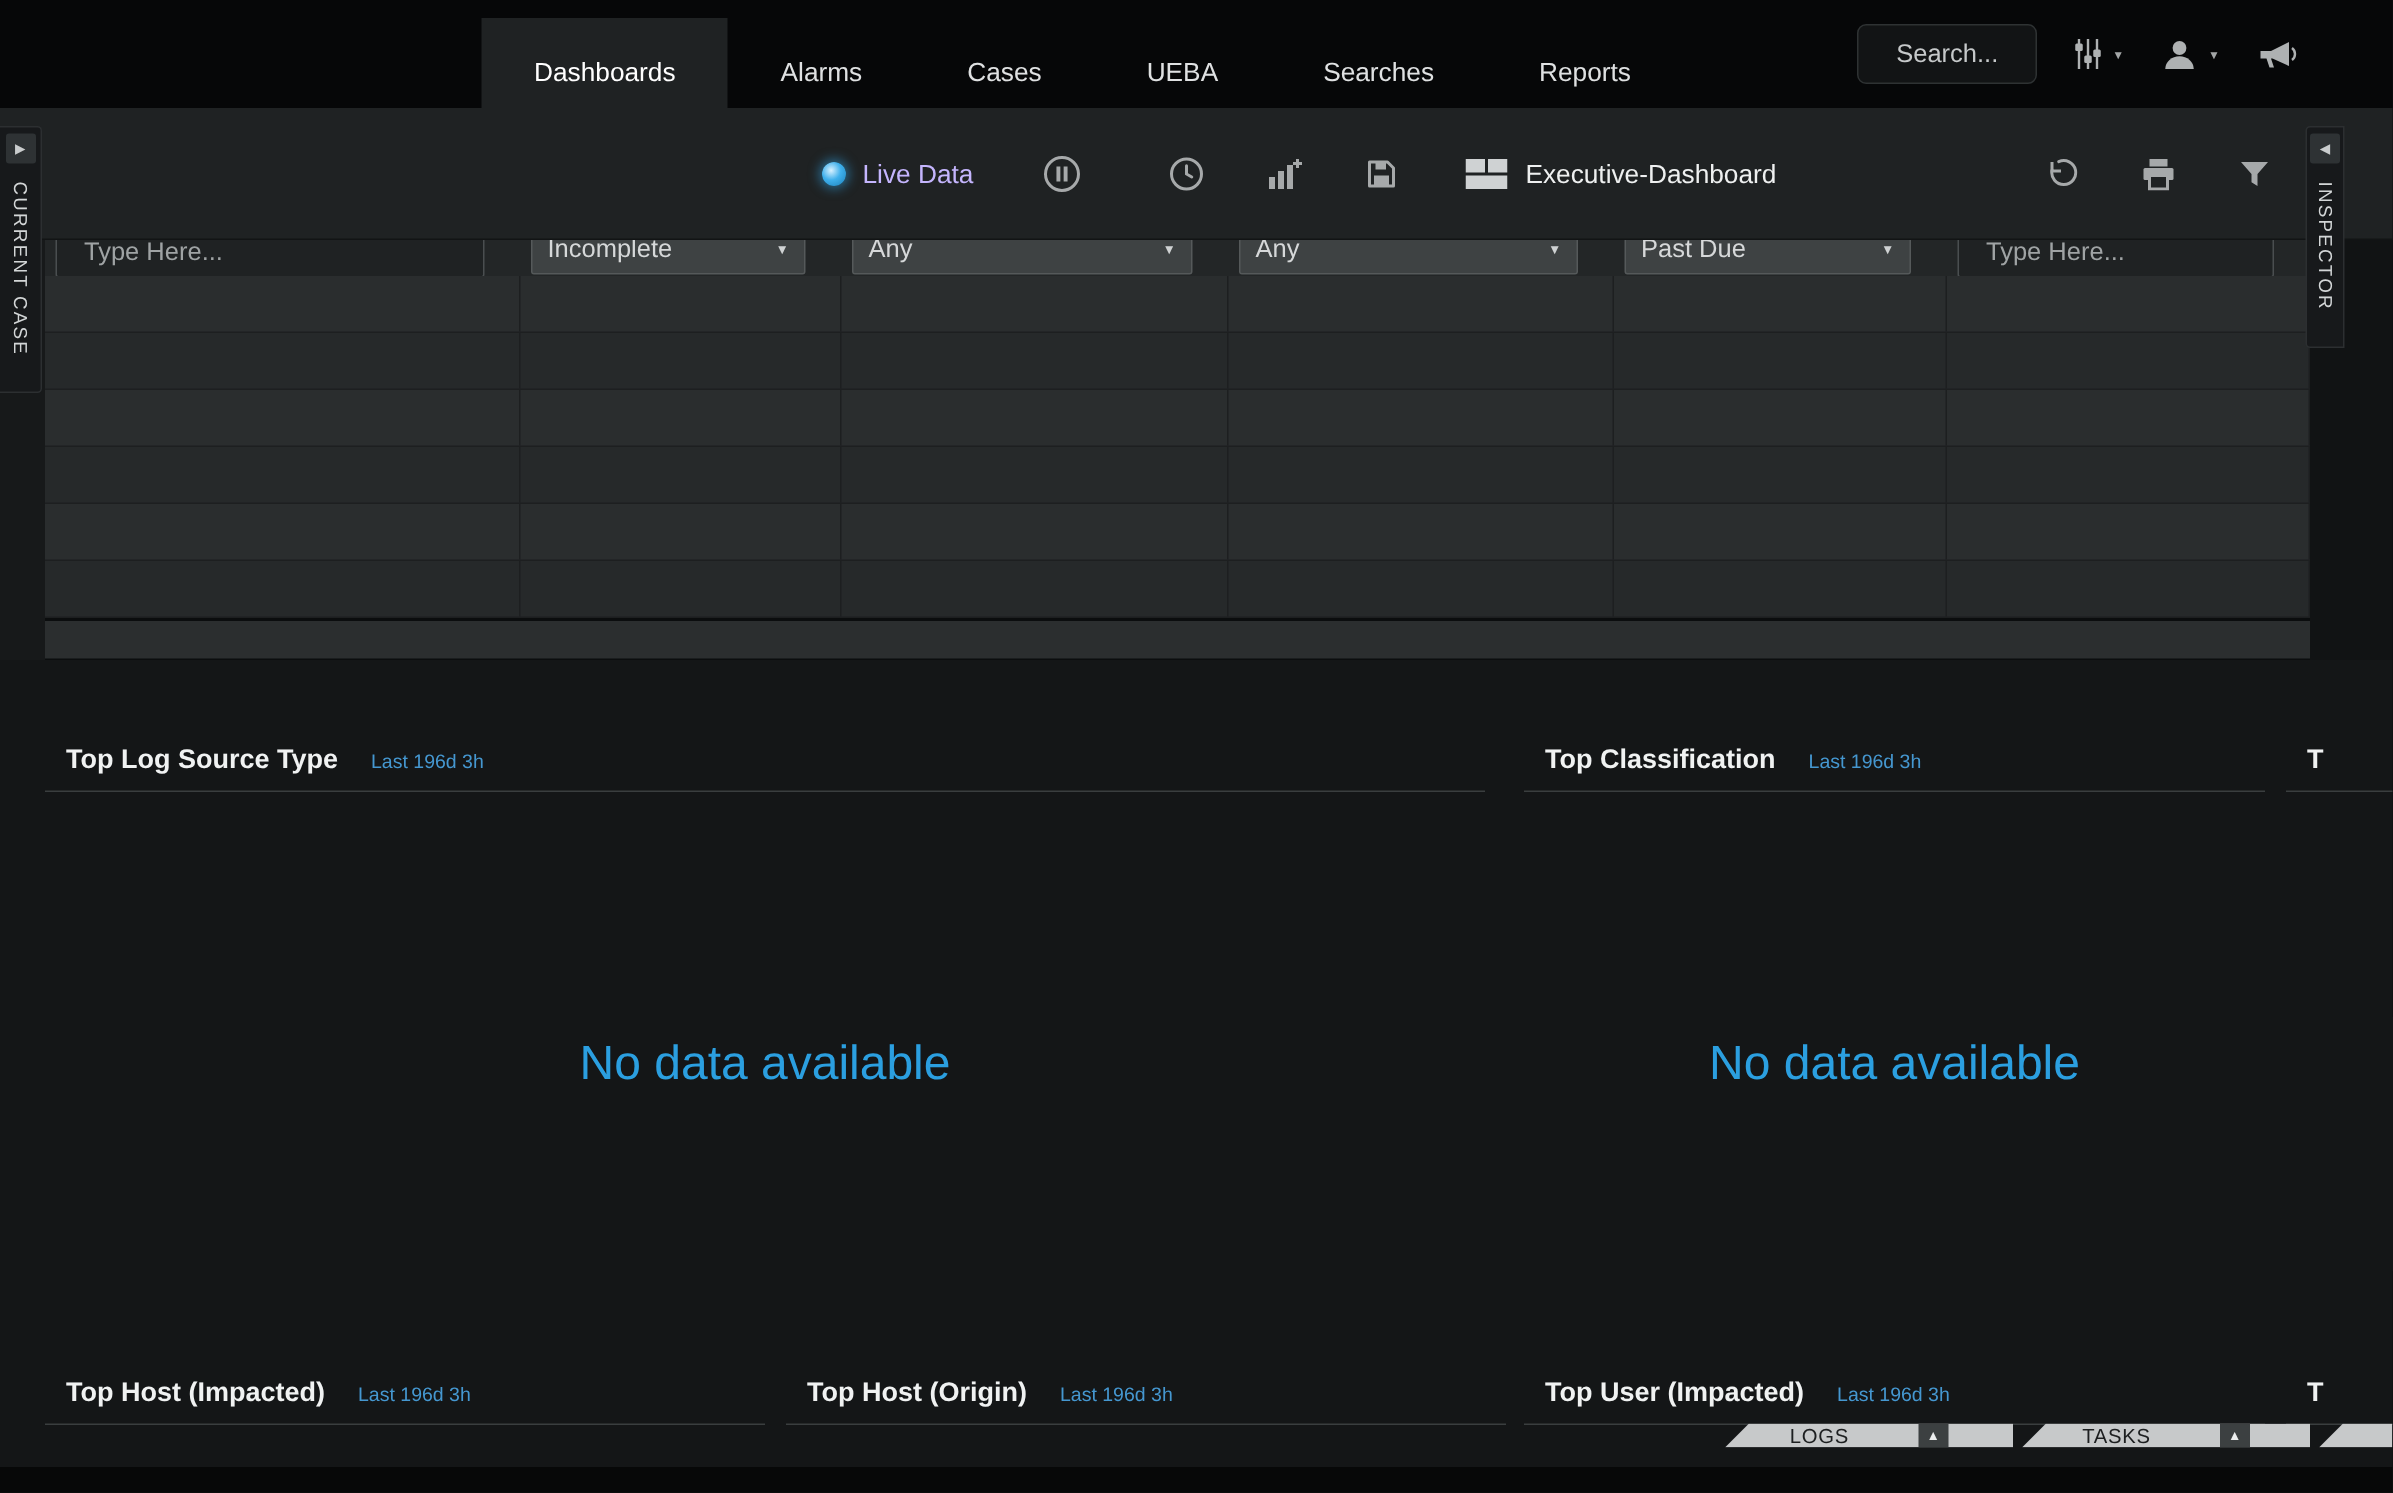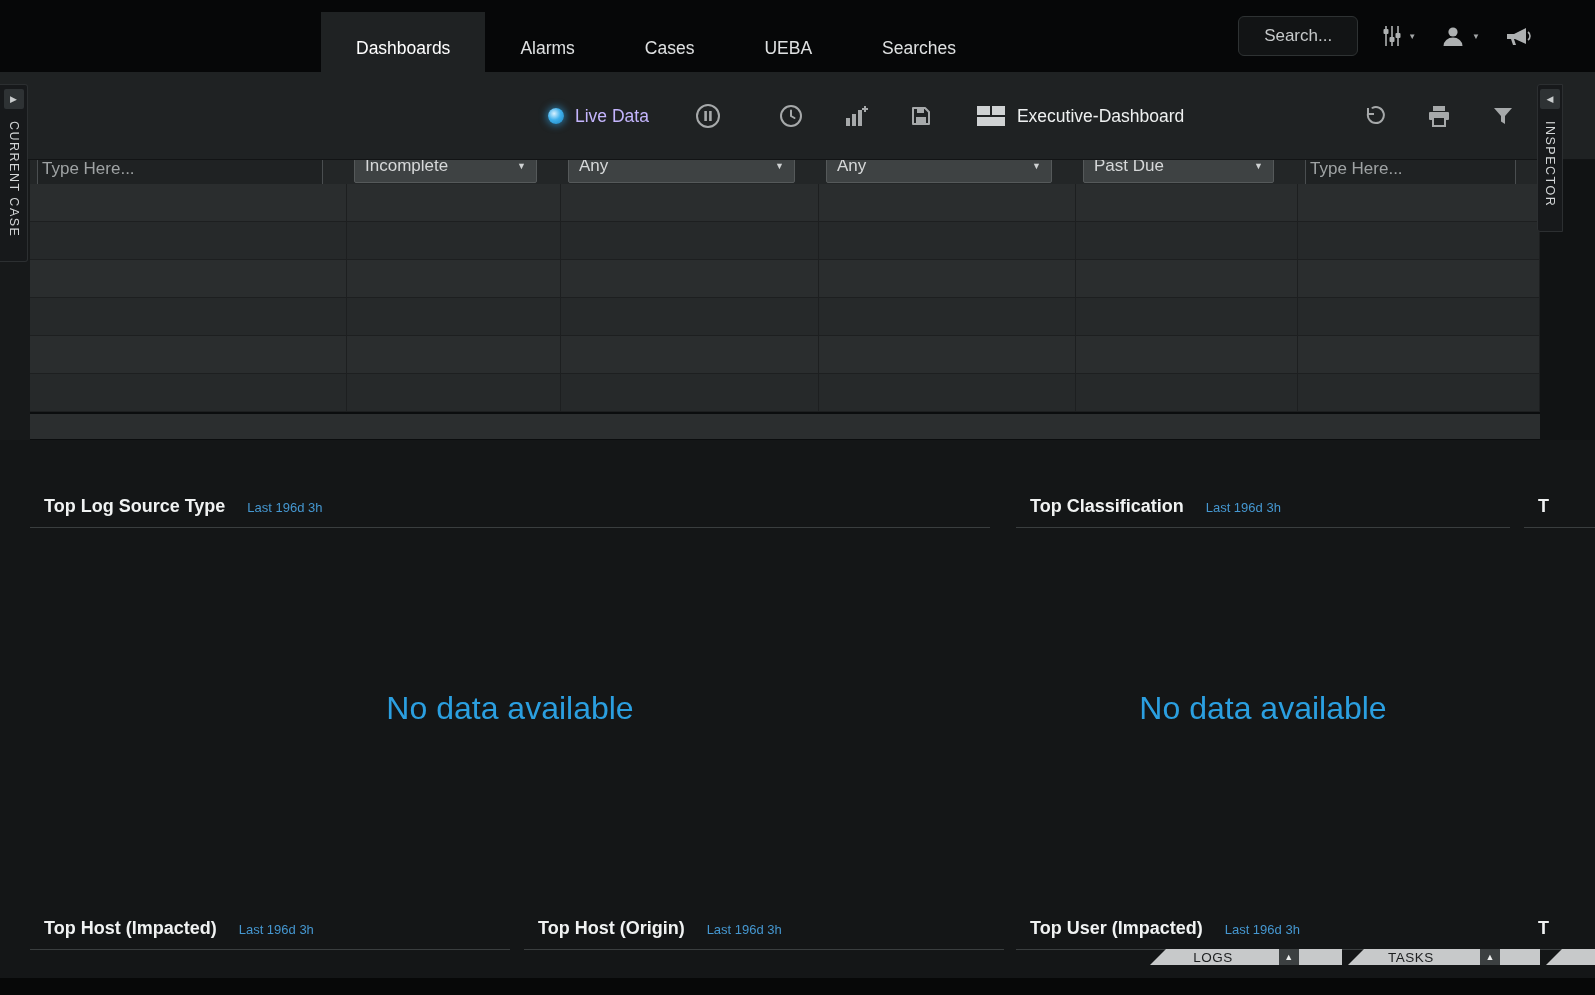--- a/index.html
+++ b/index.html
@@ -46,21 +46,21 @@
                 color:#d3d6d7; white-space:nowrap; }
 
   
   .left-gutter  { position:absolute; left:0;     top:160px; width:30px; height:280px; background:#17191a; }
   .right-gutter { position:absolute; left:1540px; top:160px; width:55px; height:280px; background:#111314; }
   .grid-section { position:absolute; left:30px; top:160px; width:1510px; }
   .filter-row { display:flex; height:24px; overflow:hidden; background:#232627; }
   .f-cell { padding:0 24px 0 7px; }
   .c1{width:317px} .c2{width:214px} .c3{width:258px} .c4{width:257px} .c5{width:222px} .c6{width:242px}
   .f-input { margin-top:-11px; width:100%; height:34px; background:#1f2223; border:1px solid #4a4e50; border-radius:2px;
-             color:#cdd0d1; font-size:17px; padding:0 4px; font-family:inherit; outline:none; }
+             color:#cdd0d1; font-size:17px; padding:0 18px; font-family:inherit; outline:none; }
   .f-input::placeholder { color:#9fa3a4; }
   .f-dd { margin-top:-11px; height:34px; background:#3e4243; border:1px solid #55595a; border-radius:2px; color:#d6d8d9;
           font-size:17px; display:flex; align-items:center; justify-content:space-between; padding:0 10px; cursor:pointer; }
   .dd-caret { font-size:9px; color:#cfd2d3; }
   .t-row { display:flex; height:38px; border-bottom:1px solid #1d1f20; background:#2a2d2e; }
   .t-row:nth-child(even) { background:#26292a; }
   .t-cell { border-right:1px solid #1d1f20; height:100%; }
   .table-footer { height:25px; background:#2b2e2f; margin-top:2px; }
 
   
@@ -103,20 +103,21 @@
 <div class="stage">
 
   <div class="top-nav">
 
     <div class="nav-tabs">
       <div class="nav-tab active">Dashboards</div>
       <div class="nav-tab">Alarms</div>
       <div class="nav-tab">Cases</div>
       <div class="nav-tab">UEBA</div>
       <div class="nav-tab">Searches</div>
+      <div class="nav-tab">Reports</div>
     </div>
 
     <div class="nav-right">
       <div class="search-btn">Search...</div>
 
       <div class="icon-group">
         <span>
           <svg width="20" height="22" viewBox="0 0 20 22">
             <g stroke="#aeb1b2" stroke-width="1.6">
               <line x1="4" y1="1" x2="4" y2="21"></line>

